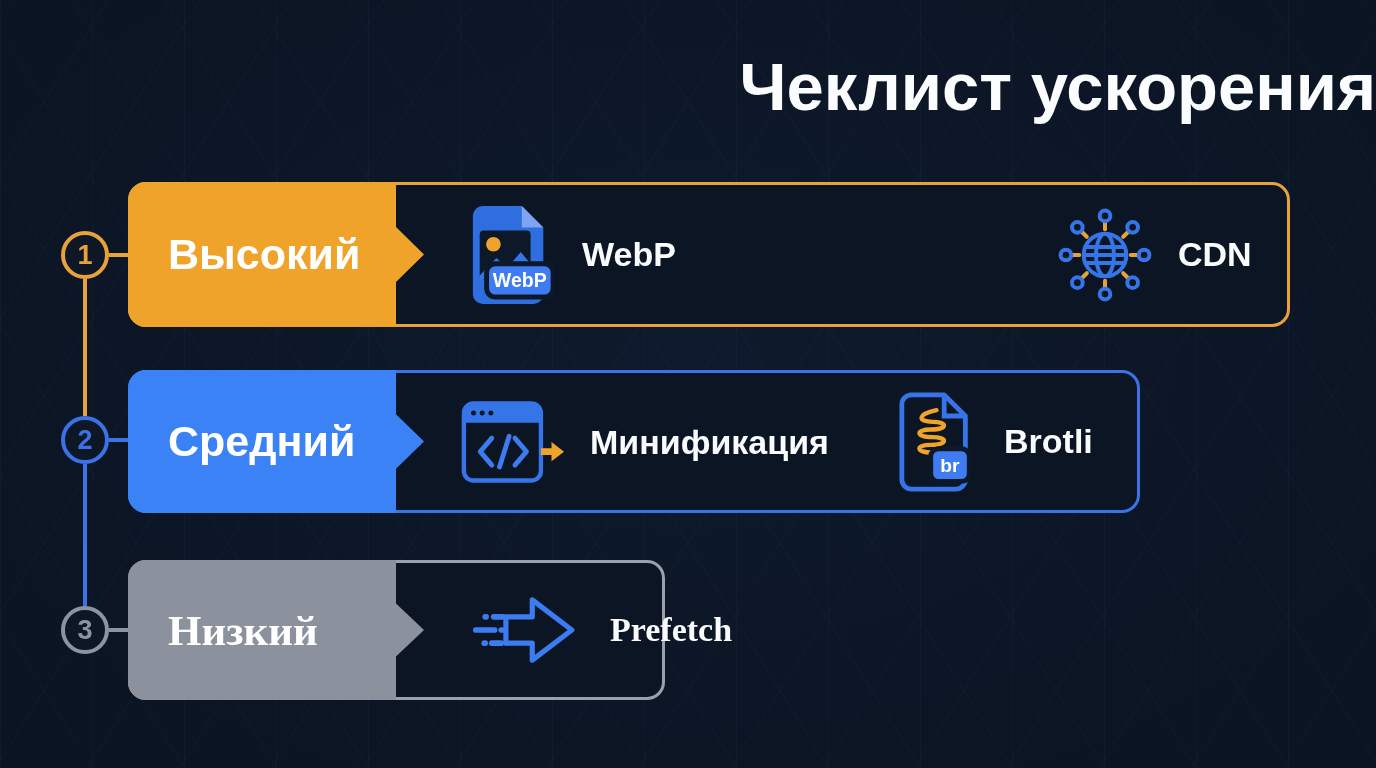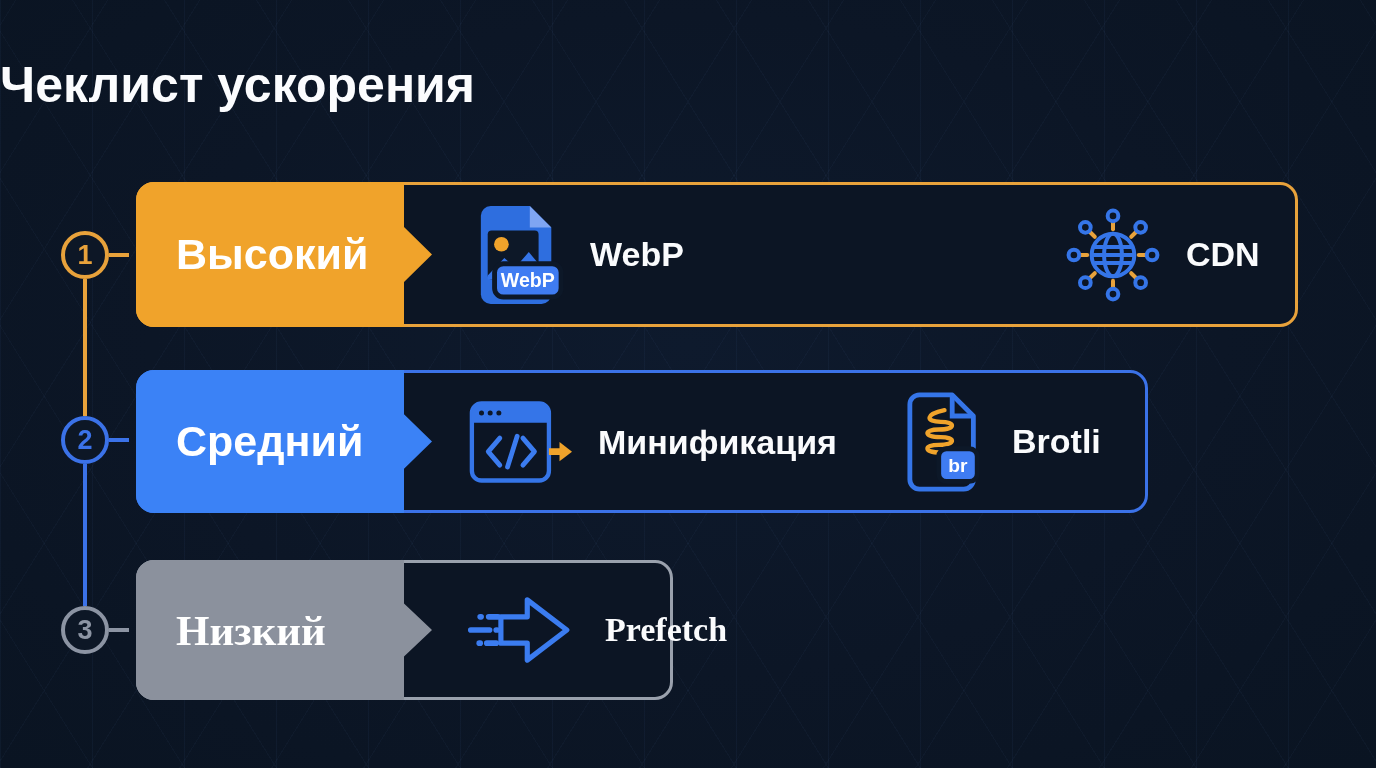--- a/index.html
+++ b/index.html
@@ -14,44 +14,43 @@
   .bg-pattern {
     position:absolute; inset:0; pointer-events:none;
     background:
       repeating-linear-gradient(90deg,  rgba(86,122,178,0.10) 0 1px, transparent 1px 92px),
       repeating-linear-gradient(58deg,  rgba(86,122,178,0.08) 0 1px, transparent 1px 78px),
       repeating-linear-gradient(-58deg, rgba(86,122,178,0.08) 0 1px, transparent 1px 78px);
     opacity:.7;
   }
   .title {
     position:absolute; top:48px; left:0; width:100%;
-    text-align:left; font-size:50px; font-weight:700; letter-spacing:0;
+    text-align:right; font-size:67px; font-weight:700; letter-spacing:0;
     color:#FBFCFE;
-    margin-top:8px;
   }
 
   
   .tl-circle {
     position:absolute; left:61px; width:48px; height:48px; border-radius:50%;
     background:#0D1726; display:flex; align-items:center; justify-content:center;
     font-size:27px; font-weight:700; z-index:3;
   }
   .tl-1 { top:231px; border:4px solid #E8A23B; color:#E8A23B; }
   .tl-2 { top:416px; border:4px solid #3B72E8; color:#3B72E8; }
   .tl-3 { top:606px; border:4px solid #8C94A3; color:#8C94A3; }
   .tl-tick { position:absolute; height:4px; width:20px; left:109px; z-index:2; }
   .tick-1 { top:253px; background:#E8A23B; }
   .tick-2 { top:438px; background:#3B72E8; }
   .tick-3 { top:628px; background:#8C94A3; }
   .tl-vline { position:absolute; width:4px; left:83px; z-index:1; }
   .vline-1 { top:279px; height:137px; background:#E8A23B; }
   .vline-2 { top:464px; height:142px; background:#3B72E8; }
 
   
-  .row { position:absolute; left:128px; border-radius:18px; background:#0C1524;margin-left:8px; }
+  .row { position:absolute; left:128px; border-radius:18px; background:#0C1524; }
   .row-high   { top:182px; width:1162px; height:145px; border:3px solid #E8A23B; }
   .row-medium { top:370px; width:1012px; height:143px; border:3px solid #3B72E8; }
   .row-low    { top:560px; width:537px;  height:140px; border:3px solid #9AA1AD;font-family:Liberation Serif, serif; }
 
   .row-label {
     position:absolute; left:-3px; top:-3px; bottom:-3px; width:296px;
     border-radius:18px 0 0 18px;
     clip-path:polygon(0 0, calc(100% - 28px) 0, calc(100% - 28px) 31%, 100% 50%,
                       calc(100% - 28px) 69%, calc(100% - 28px) 100%, 0 100%);
     display:flex; align-items:center; padding-left:40px;
@@ -61,21 +60,21 @@
   .label-medium { background:#3b82f6; }
   .label-low    { background:#8B919D; }
 
   .item {
     position:absolute; top:50%; transform:translateY(-50%);
     display:flex; align-items:center; gap:25px; z-index:2;
   }
   .item-label { font-size:34px; font-weight:700; color:#FAFBFD; white-space:nowrap; }
   .row-high .i1 { left:336px; } .row-high .i2 { left:610px; } .row-high .i3 { left:926px; }
   .row-medium .i1 { left:330px; } .row-medium .i2 { left:763px; }
-  .row-low .i1 { left:328px;justify-content:space-between; }
+  .row-low .i1 { left:341px;justify-content:space-between; }
   .icon-svg { display:block; }
 </style>
 </head>
 <body>
 
 <div class="bg-pattern"></div>
 
 <h1 class="title">Чеклист ускорения</h1>
 
 <div class="tl-vline vline-1"></div>

